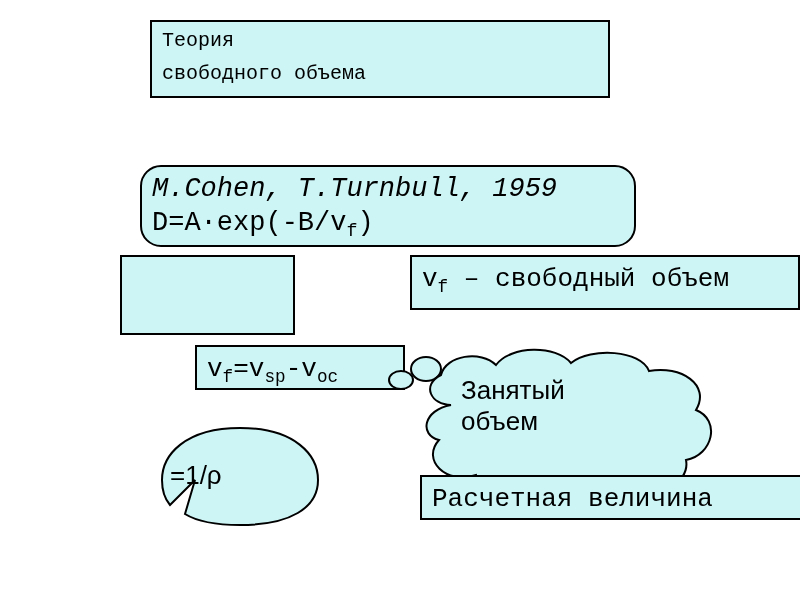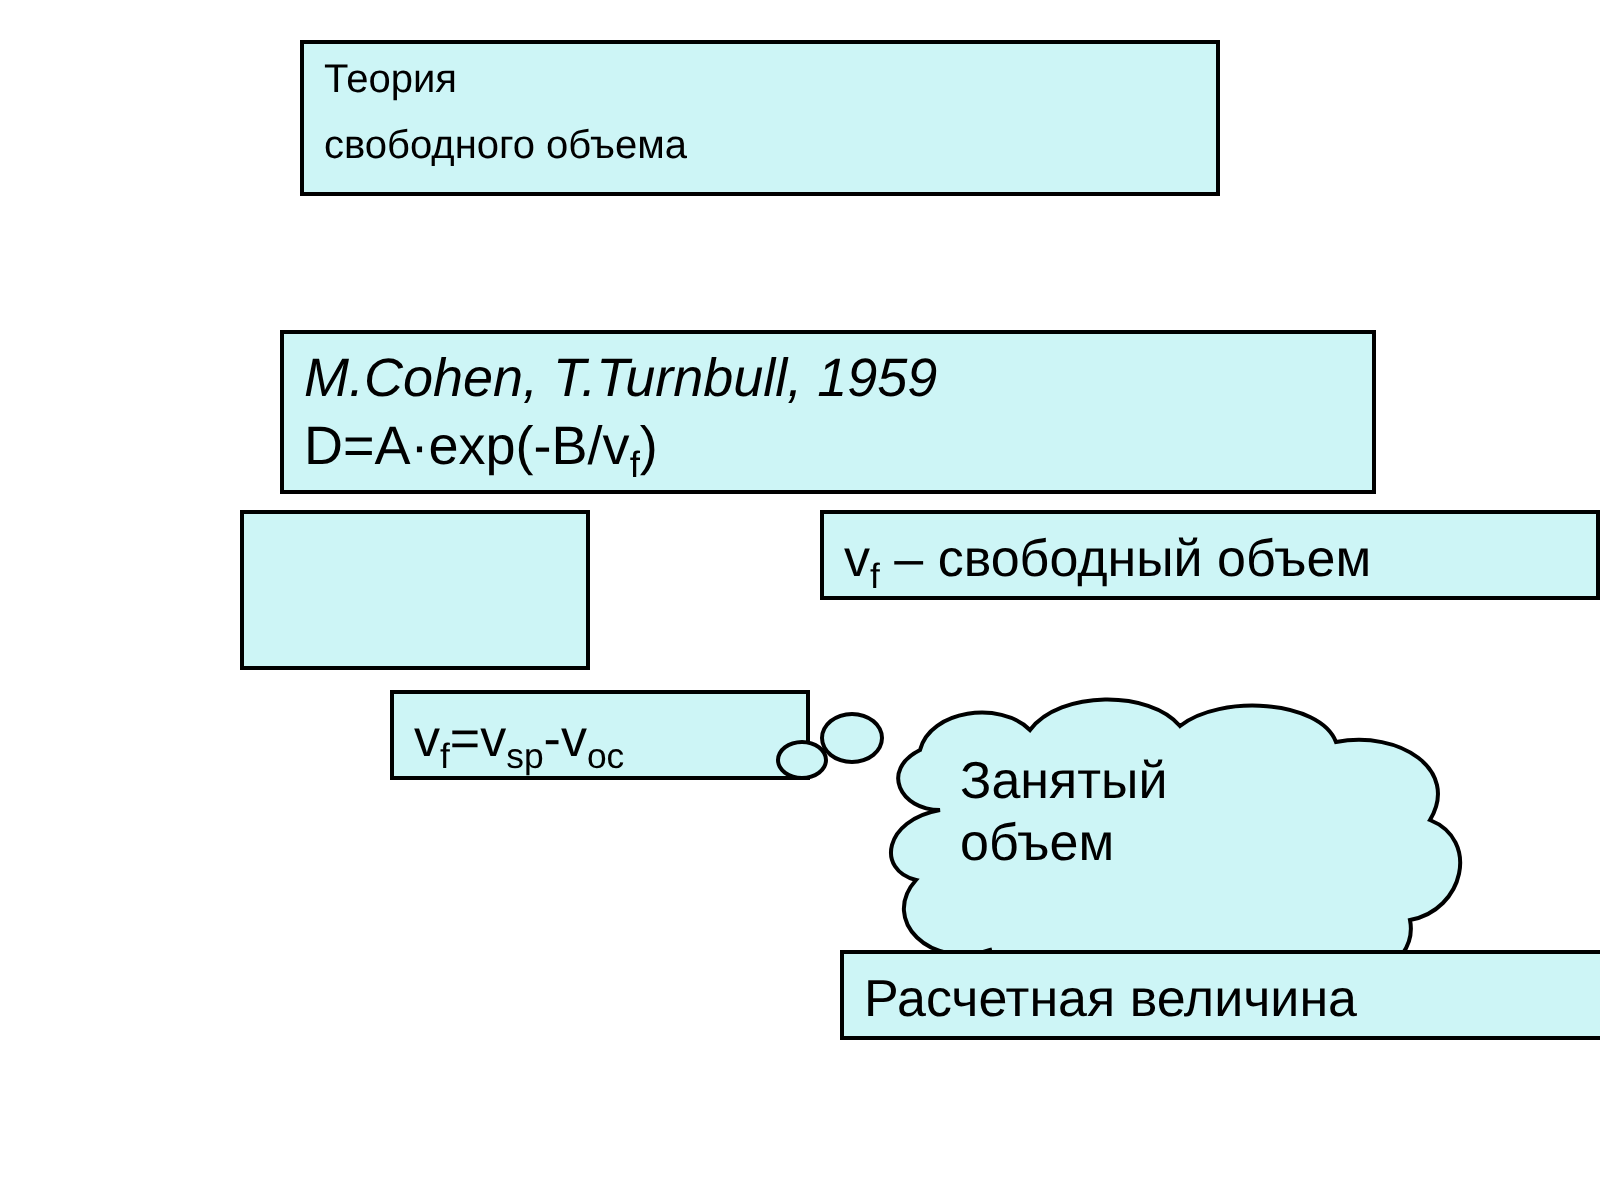--- a/index.html
+++ b/index.html
@@ -17,49 +17,51 @@
     height: 600px;
   }
   .box {
     position: absolute;
     background: #cdf5f6;
     border: 2px solid #000;
     padding: 6px 10px;
     box-sizing: border-box;
     font-size: 24px;
     line-height: 1.25;
+    font-family: Liberation Mono, monospace;
   }
   .title-box {
     left: 150px;
     top: 20px;
     width: 460px;
     height: 78px;
     font-size: 20px;
   }
   .title-box .l2 { margin-top: 8px; }
   .authors-box {
     left: 140px;
     top: 165px;
-    width: 548px;
+    width: 496px;
     height: 82px;
     font-size: 27px;
+    border-radius: 21px;
   }
   .authors-box .l1 { font-style: italic; }
   .ab-box {
     left: 120px;
     top: 255px;
     width: 175px;
     height: 80px;
     font-size: 26px;
   }
   .vf-box {
     left: 410px;
     top: 255px;
     width: 390px;
-    height: 45px;
+    height: 55px;
     font-size: 26px;
   }
   .vfeq-box {
     left: 195px;
     top: 345px;
     width: 210px;
     height: 45px;
     font-size: 26px;
   }
   .calc-box {
@@ -80,21 +82,21 @@
   }
   .speech svg { width: 100%; height: 100%; display: block; }
   .speech-text {
     position: absolute;
     left: 30px;
     top: 50px;
     font-size: 26px;
   }
   .cloud {
     position: absolute;
-    left: 410px;
+    left: 391px;
     top: 335px;
     width: 340px;
     height: 180px;
   }
   .cloud svg { width: 100%; height: 100%; display: block; }
   .cloud-text {
     position: absolute;
     left: 70px;
     top: 40px;
     font-size: 26px;
@@ -130,20 +132,32 @@
   </div>
 
   <div class="box vf-box">
     <span>v</span><sub>f</sub><span> – свободный объем</span>
   </div>
 
   <div class="box vfeq-box">
     <span>v</span><sub>f</sub><span>=v</span><sub>sp</sub><span>-v</span><sub>oc</sub>
   </div>
 
+  <div class="speech">
+    <svg viewBox="0 0 200 130">
+      <path d="M 100 18
+               C 155 18 178 45 178 70
+               C 178 98 150 115 100 115
+               C 75 115 58 112 45 104
+               L 55 70 L 30 95
+               C 24 88 22 80 22 70
+               C 22 45 45 18 100 18 Z" fill="#cdf5f6" stroke="#000" stroke-width="2"></path>
+    </svg>
+    <div class="speech-text">=1/ρ</div>
+  </div>
 
   <div class="thought-bub tb1"></div>
   <div class="thought-bub tb2"></div>
 
   <div class="cloud">
     <svg viewBox="0 0 340 180">
       <path d="M 60 70
                C 40 70 30 50 50 40
                C 55 20 90 15 105 30
                C 120 10 165 10 180 28

